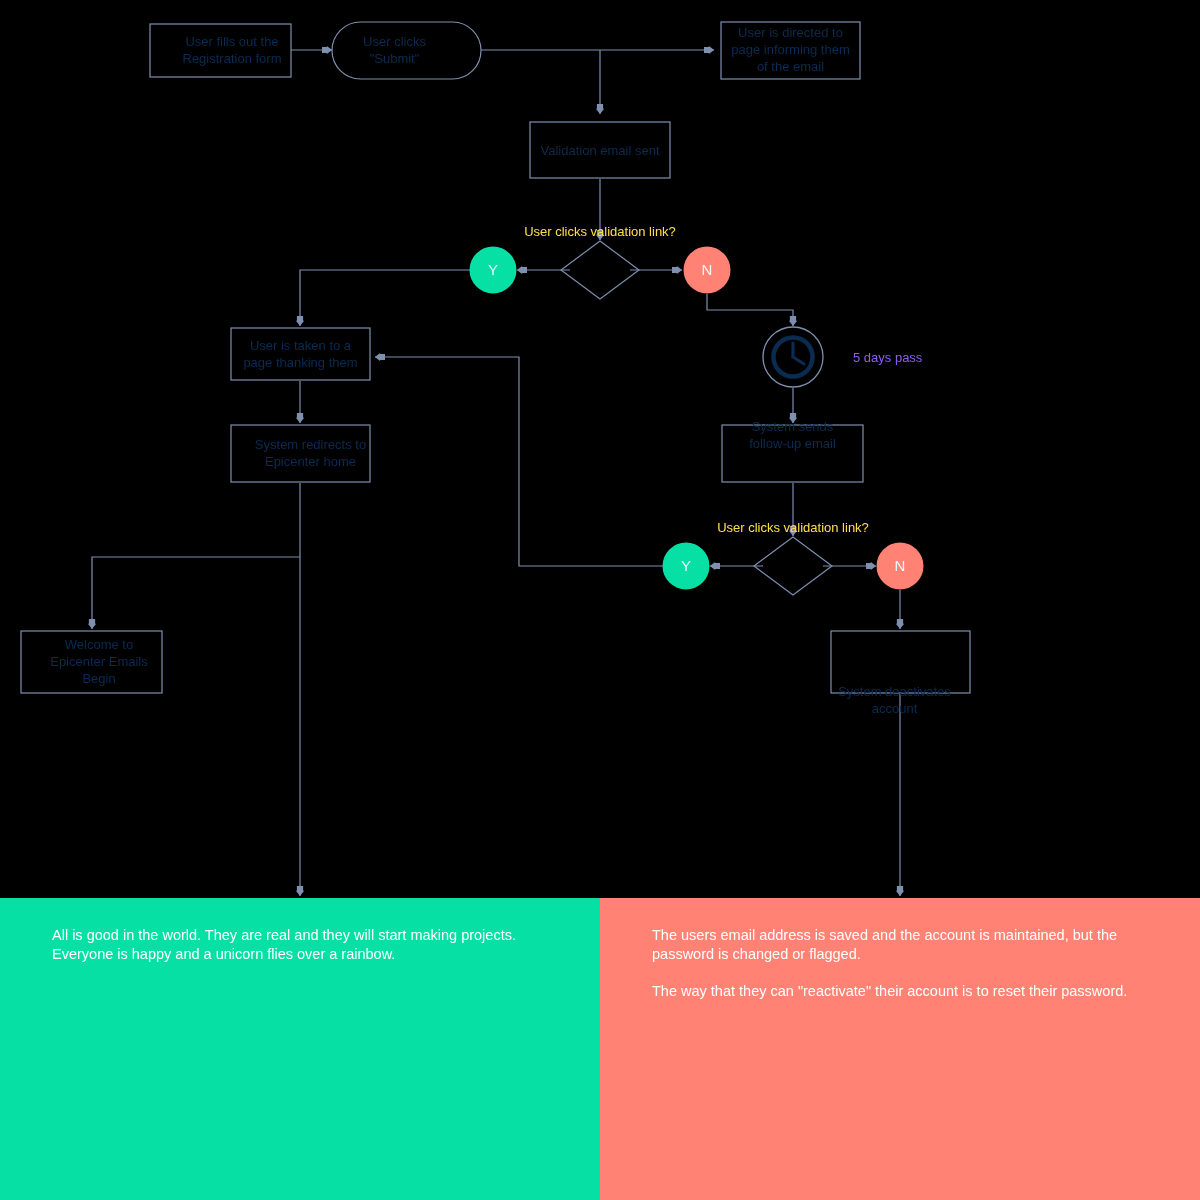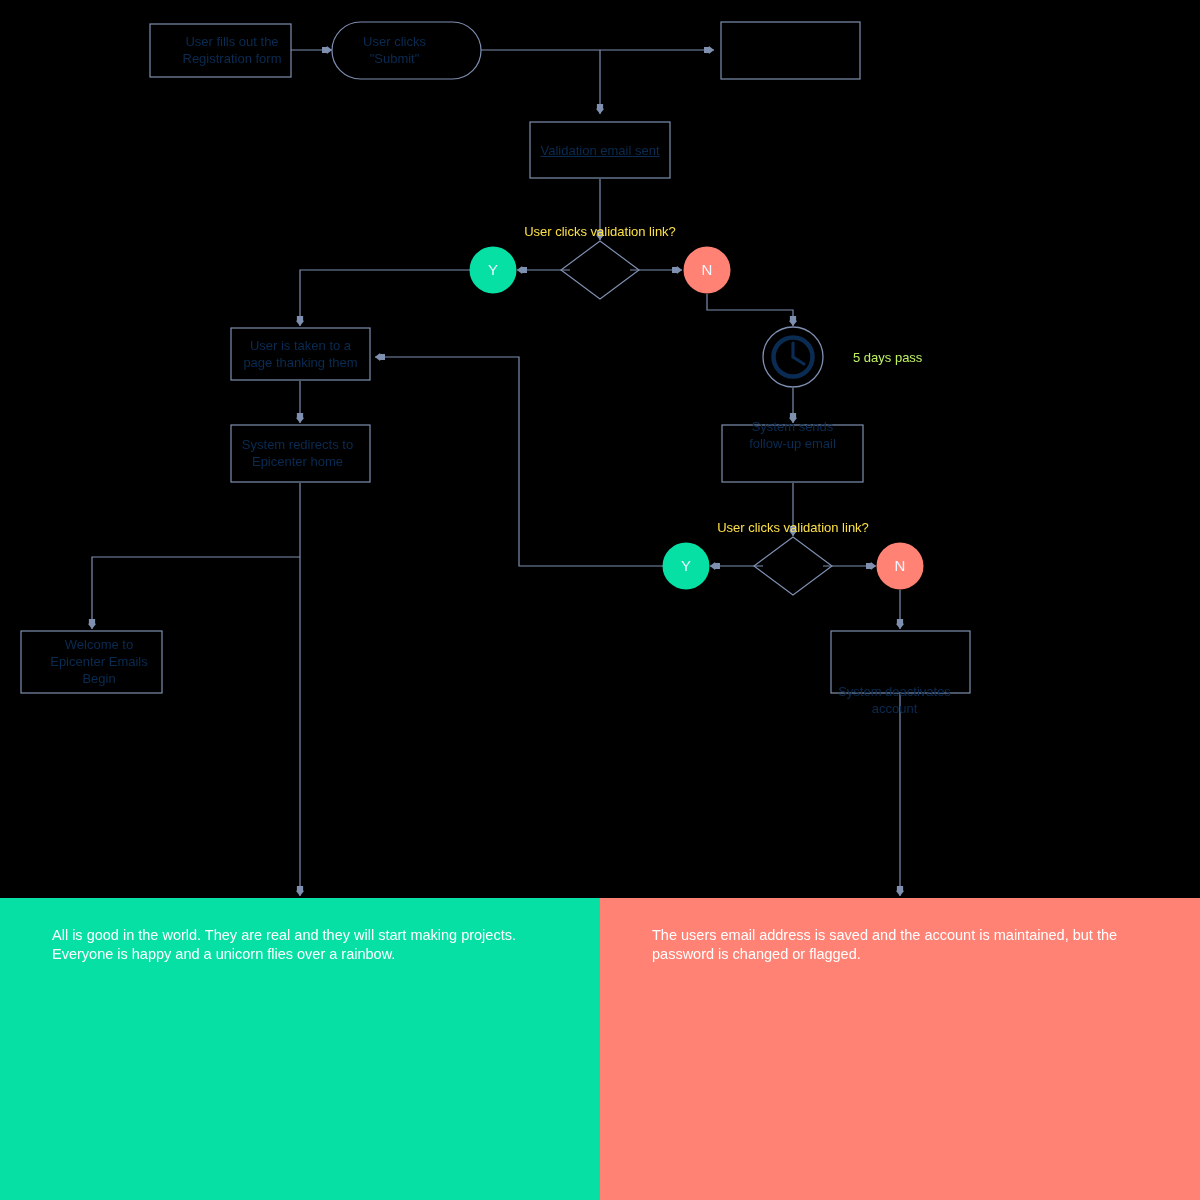--- a/index.html
+++ b/index.html
@@ -47,21 +47,21 @@
   .decision-caption {
     position: absolute;
     color: #fde047;
     font-size: 13px;
     text-align: center;
     font-family: "Liberation Sans", sans-serif;
     white-space: nowrap;
   }
   .edge-note {
     position: absolute;
-    color: #bef264;
+    color: #8b5cf6;
     font-size: 13px;
     text-align: left;
     font-family: "Liberation Sans", sans-serif;
     white-space: nowrap;
   }
   
   .panel {
     position: absolute;
     top: 898px;
     height: 302px;
@@ -156,29 +156,32 @@
     <circle cx="686" cy="566" r="23.5" fill="#06e0a4"></circle>
     <circle cx="900" cy="566" r="23.5" fill="#ff8274"></circle>
   </svg>
 
   <div class="node-label" style="left:150px; top:33px; width:164px;">User fills out the
 Registration form</div>
 
   <div class="node-label" style="left:320px; top:33px; width:149px;">User clicks
 "Submit"</div>
 
-
-  <div class="node-label" style="left:530px; top:142px; width:140px;text-decoration:underline;">Validation email sent</div>
+  <div class="node-label" style="left:721px; top:24px; width:139px;">User is directed to
+page informing them
+of the email</div>
+
+  <div class="node-label" style="left:530px; top:142px; width:140px;">Validation email sent</div>
 
   <div class="decision-caption" style="left:450px; top:224px; width:300px;">User clicks validation link?</div>
 
   <div class="node-label" style="left:231px; top:337px; width:139px;">User is taken to a
 page thanking them</div>
 
-  <div class="node-label" style="left:228px; top:436px; width:139px;">System redirects to
+  <div class="node-label" style="left:241px; top:436px; width:139px;">System redirects to
 Epicenter home</div>
 
   <div class="node-label" style="left:21px; top:636px; width:156px;">Welcome to
 Epicenter Emails
 Begin</div>
 
   <div class="edge-note" style="left:853px; top:350px;">5 days pass</div>
 
   <div class="node-label" style="left:722px; top:418px; width:141px;">System sends
 follow-up email</div>
@@ -192,15 +195,16 @@
   <div class="badge-label" style="left:692px; top:261px; width:30px;">N</div>
   <div class="badge-label" style="left:671px; top:557px; width:30px;">Y</div>
   <div class="badge-label" style="left:885px; top:557px; width:30px;">N</div>
 
   <div class="panel" id="panel-green">
     <p>All is good in the world. They are real and they will start making projects. Everyone is happy and a unicorn flies over a rainbow.</p>
   </div>
 
   <div class="panel" id="panel-red">
     <p>The users email address is saved and the account is maintained, but the password is changed or flagged.</p>
+    <p>The way that they can "reactivate" their account is to reset their password.</p>
   </div>
 
 </div>
 
 </body></html>

